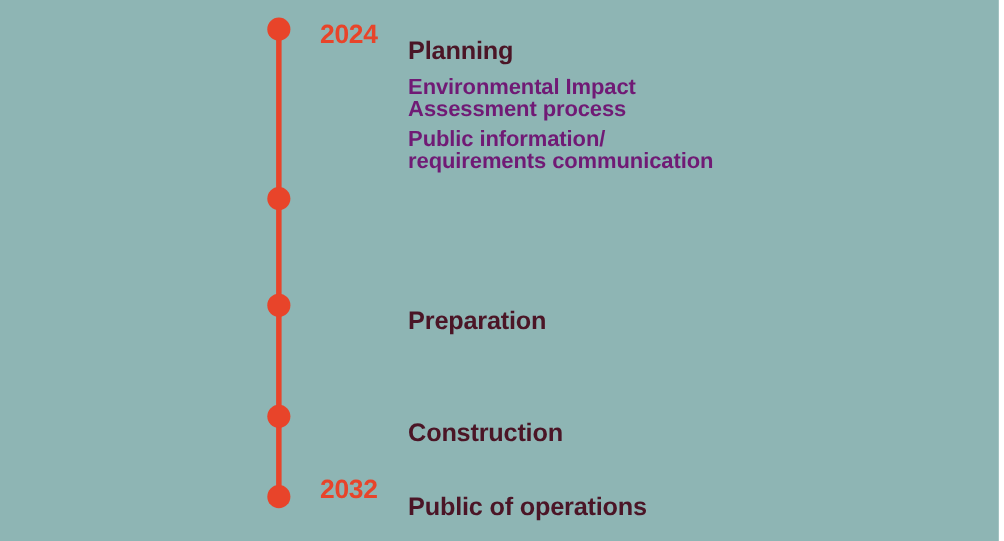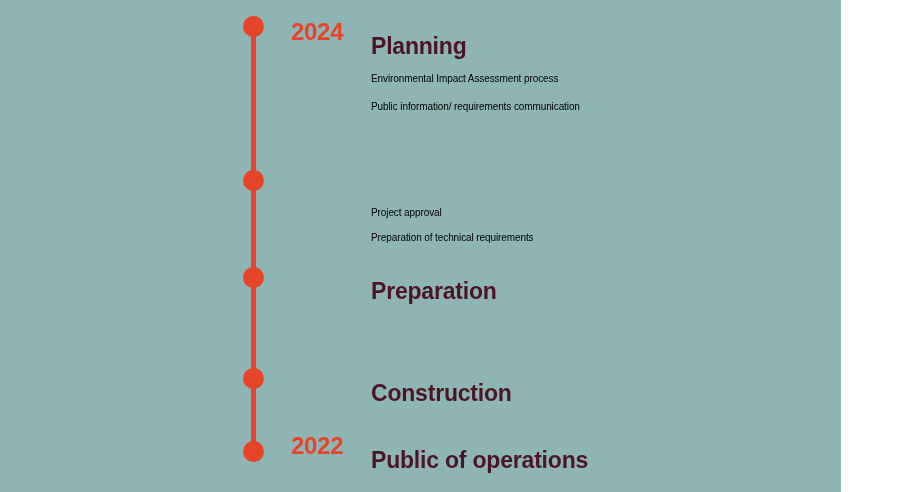--- a/index.html
+++ b/index.html
@@ -8,21 +8,21 @@
   }
   body {
     width: 913px;
     height: 492px;
     overflow: hidden;
     font-family: "Liberation Sans", sans-serif;
   }
 
   #timeline-figure {
     position: relative;
-    width: 841px;
+    width: 908px;
     height: 492px;
     background: #8EB5B4;
   }
 
   
   #timeline-axis {
     position: absolute;
     left: 0;
     top: 0;
     width: 913px;
@@ -85,23 +85,23 @@
     line-height: 1;
     letter-spacing: -0.2px;
     white-space: nowrap;
   }
   .m-items {
     margin: 0;
     padding: 0;
     list-style: none;
   }
   .m-item {
-    color: #000000;
-    font-size: 10px;
-    font-weight: normal;
+    color: #701a75;
+    font-size: 20px;
+    font-weight: bold;
     font-family: "Liberation Sans Narrow", "Liberation Sans", sans-serif;
     line-height: 20px;
     letter-spacing: -0.1px;
     max-width: 290px;
   }
   .m-item.wide { max-width: 520px; }
 
   
   #milestone-0 { top: 20px; }
   #milestone-0 .m-items { margin-top: 11px; }
@@ -136,41 +136,37 @@
       <ul class="m-items">
         <li class="m-item">Environmental Impact Assessment process</li>
         <li class="m-item">Public information/ requirements communication</li>
       </ul>
     </div>
   </div>
 
   <div class="milestone" id="milestone-1">
     <div class="m-year"></div>
     <div class="m-body">
-      <ul class="m-items">
-        <li class="m-item wide">Project approval</li>
-        <li class="m-item wide">Preparation of technical requirements</li>
-      </ul>
     </div>
   </div>
 
   <div class="milestone" id="milestone-2">
     <div class="m-year"></div>
     <div class="m-body">
       <div class="m-title">Preparation</div>
     </div>
   </div>
 
   <div class="milestone" id="milestone-3">
     <div class="m-year"></div>
     <div class="m-body">
       <div class="m-title">Construction</div>
     </div>
   </div>
 
   <div class="milestone" id="milestone-4">
-    <div class="m-year">2022</div>
+    <div class="m-year">2032</div>
     <div class="m-body">
       <div class="m-title">Public of operations</div>
     </div>
   </div>
 
 </div>
 
 </body></html>

